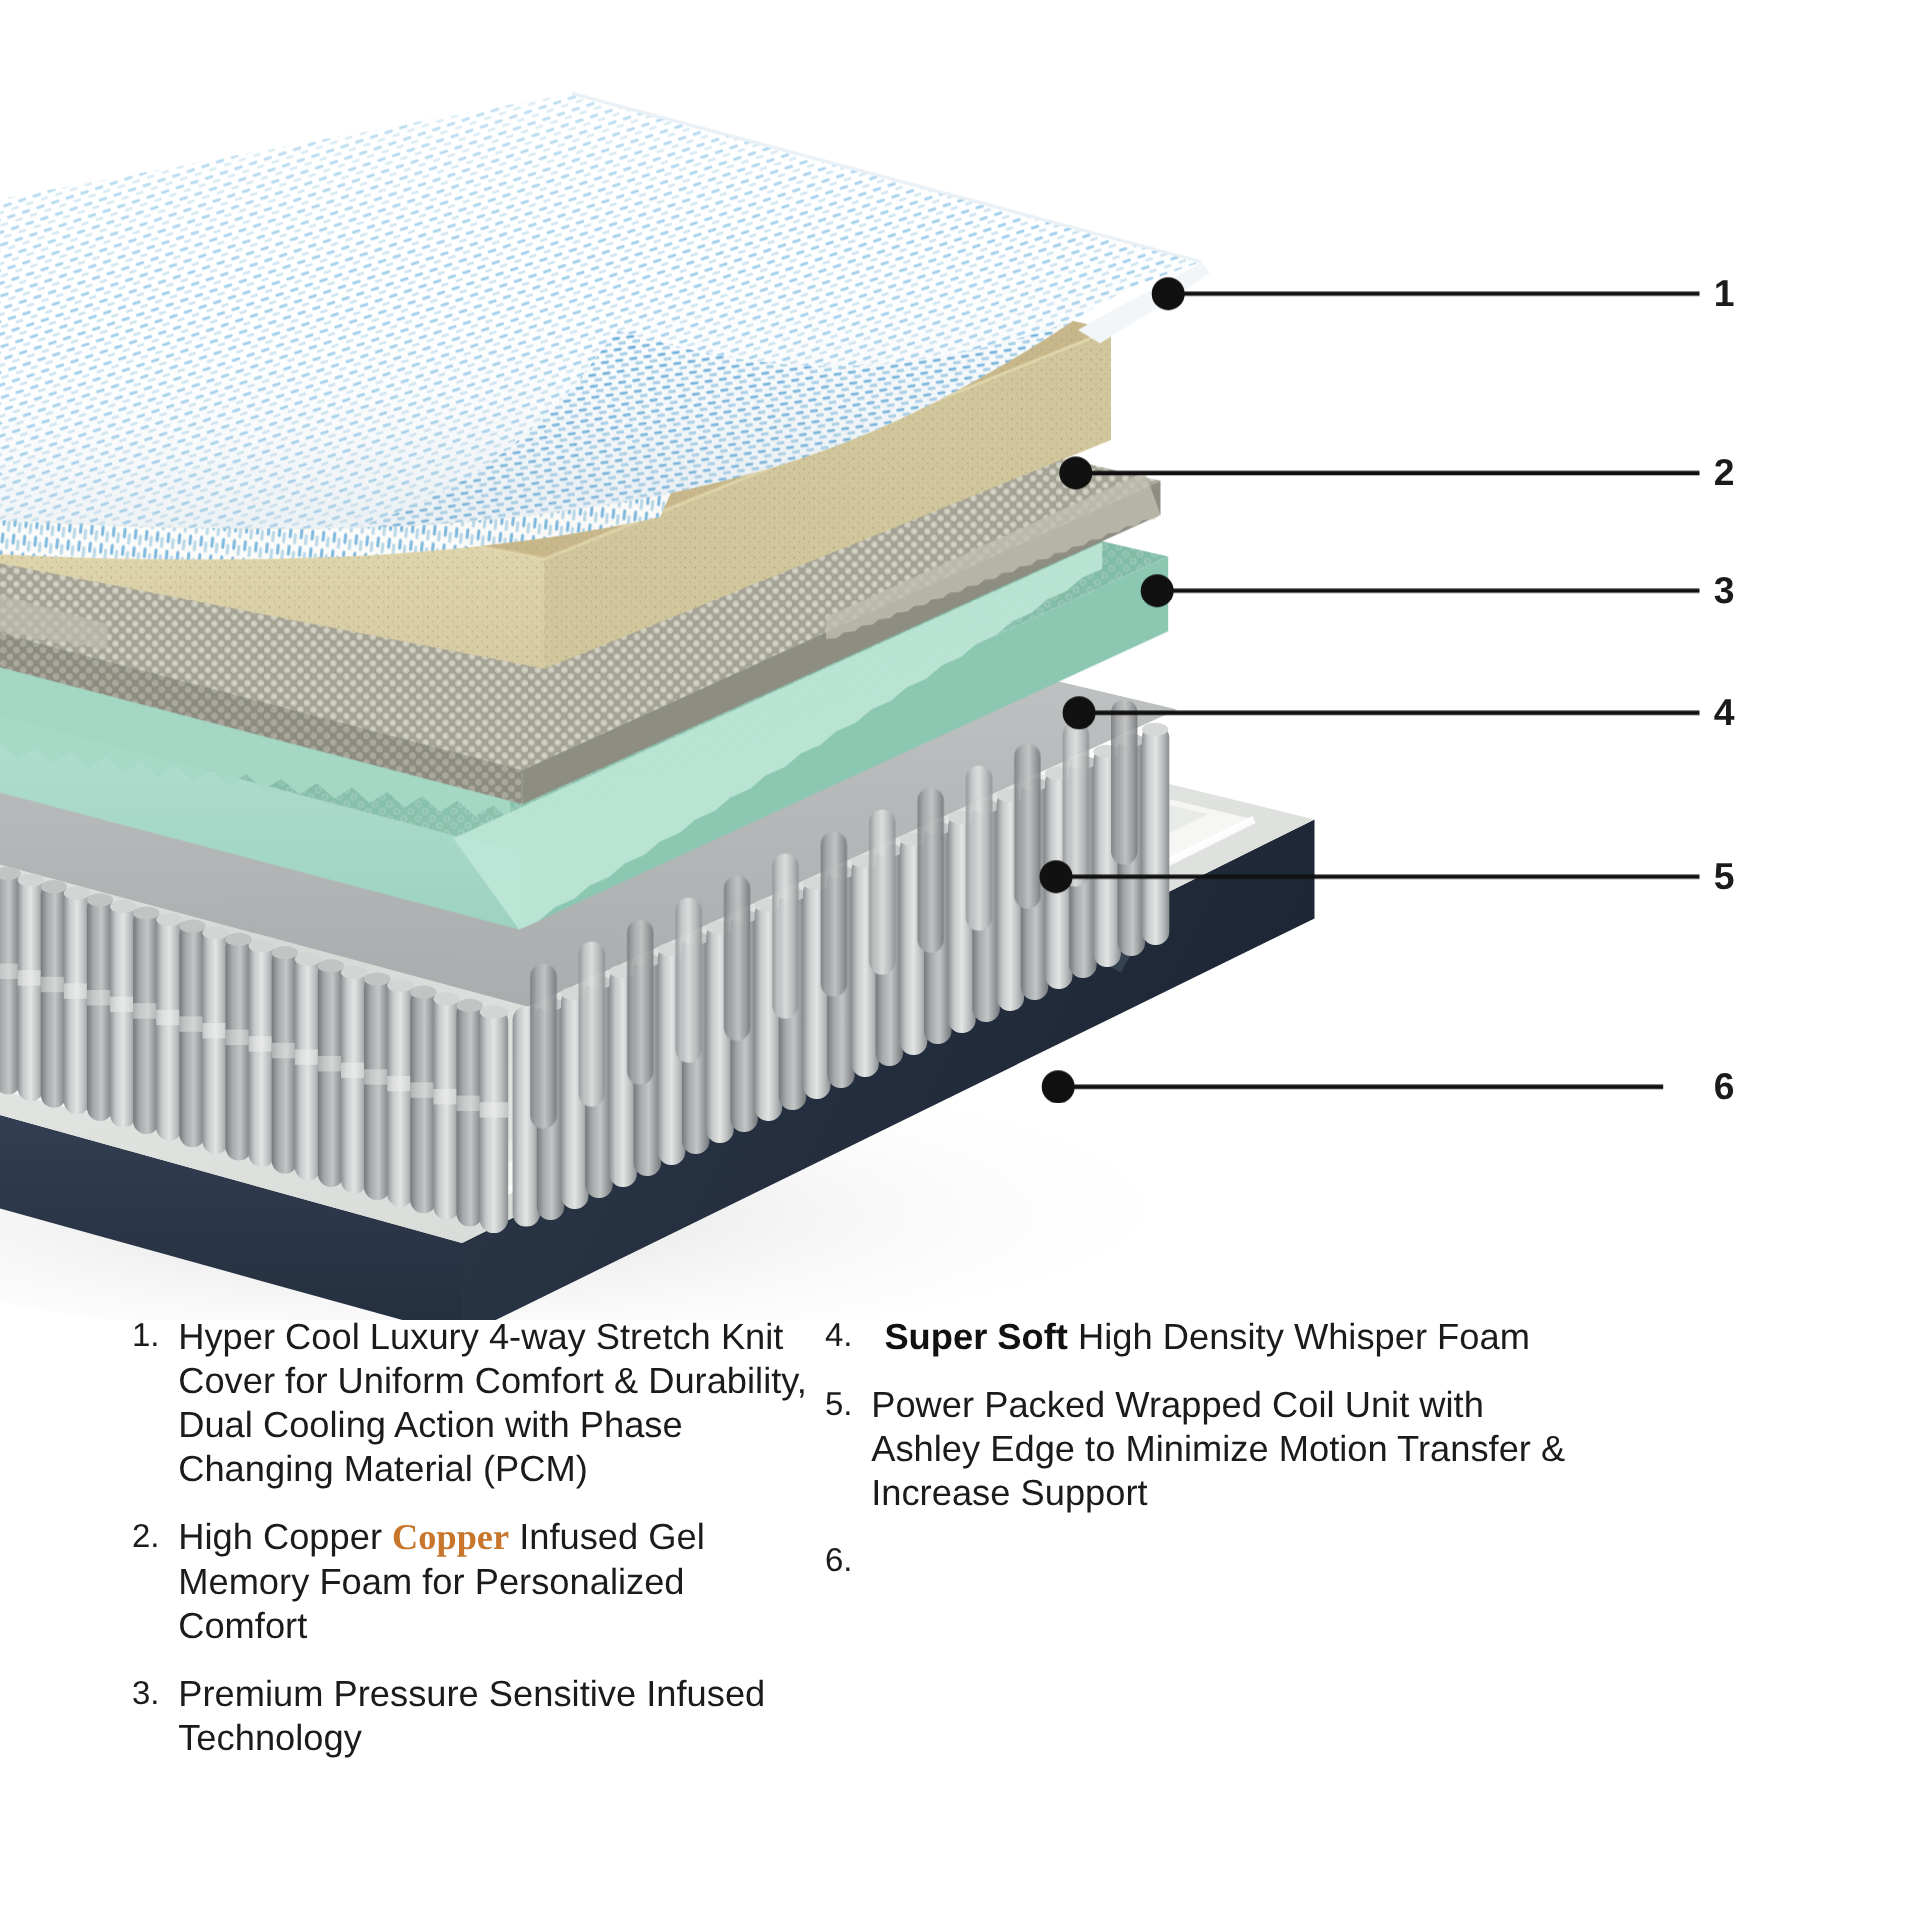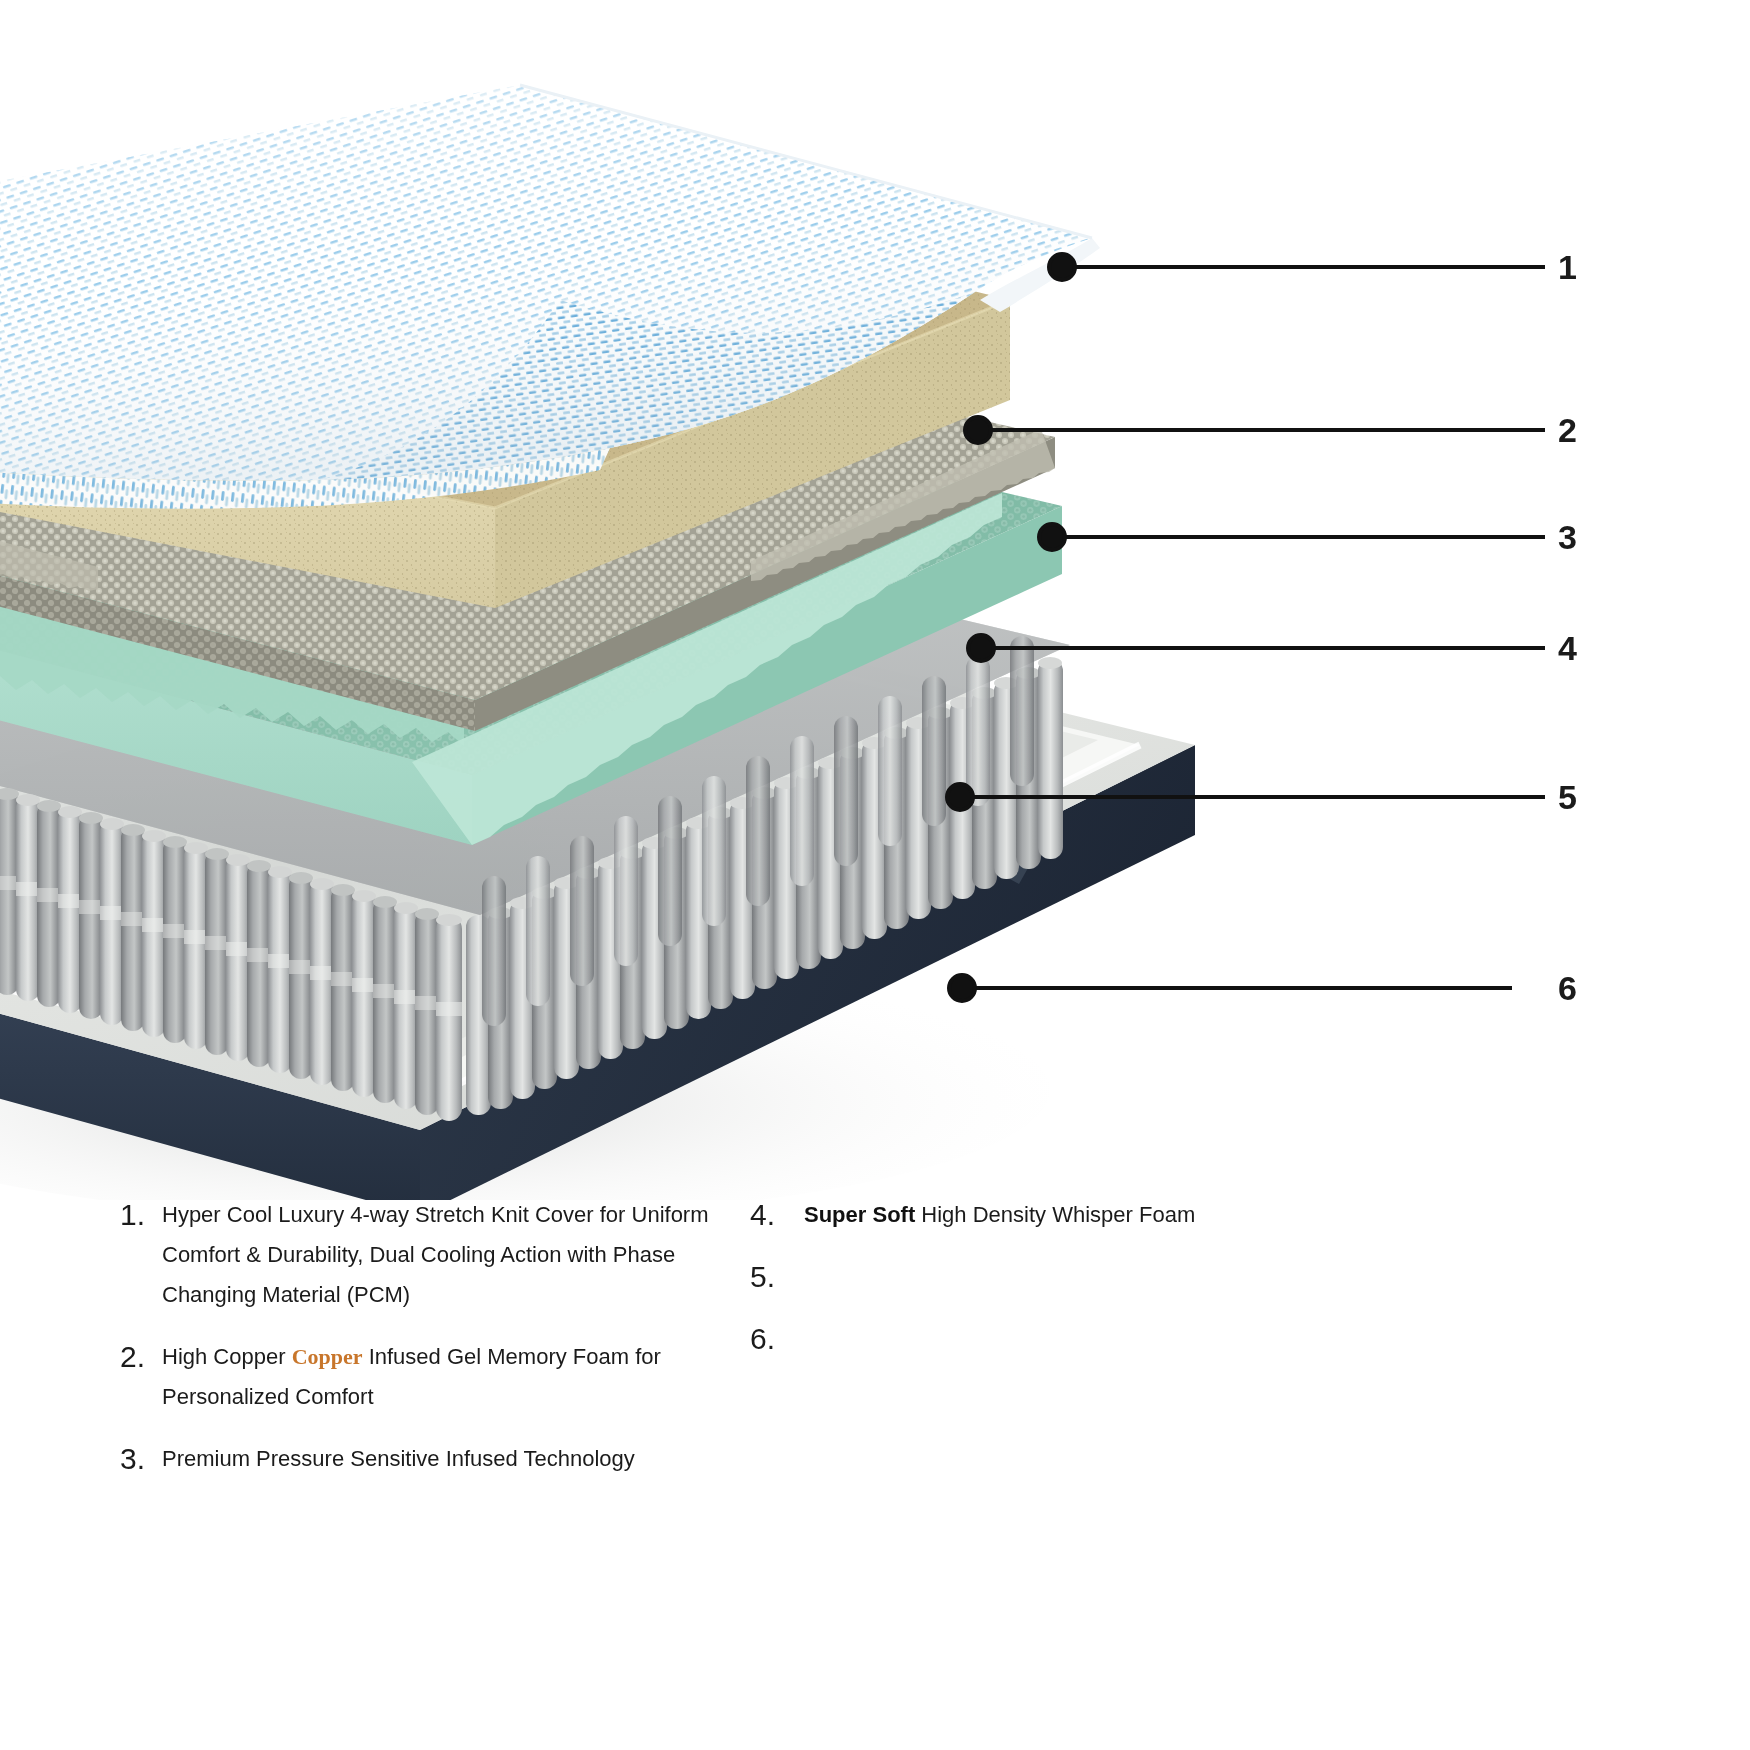--- a/index.html
+++ b/index.html
@@ -59,21 +59,21 @@
   .legend-num {
     flex: 0 0 auto;
     width: 42px;
     font-size: 30px;
     line-height: 40px;
     color: #1b1b1b;
     font-family: "Liberation Sans", sans-serif;
     text-align: left;
   }
   .legend-text {
-    font-size: 22px;
+    font-size: 33px;
     line-height: 40px;
     color: #1b1b1b;
     font-family: "Liberation Sans", sans-serif;
     max-width: 620px;
   }
   .legend-col.right .legend-text { max-width: 640px; }
   .accent-copper { color: #c8762b; font-weight: bold; font-family: Liberation Serif, serif; }
   .accent-bold { font-weight: bold; color: #111111; margin-left: 12px; }
 </style>
 </head>
@@ -690,20 +690,21 @@
           <div class="legend-text"><span>Premium Pressure Sensitive Infused Technology</span></div>
         </div>
       </div>
     <div class="legend-col right" id="legend-right">
         <div class="legend-item">
           <div class="legend-num">4.</div>
           <div class="legend-text"><span class="accent-bold">Super Soft</span><span> High Density Whisper Foam</span></div>
         </div>
         <div class="legend-item">
           <div class="legend-num">5.</div>
+          <div class="legend-text"><span>Power Packed Wrapped Coil Unit with Ashley Edge to Minimize Motion Transfer &amp; Increase Support</span></div>
         </div>
         <div class="legend-item">
           <div class="legend-num">6.</div>
         </div>
       </div>
   </div>
 
 </div>
 
 </body></html>

